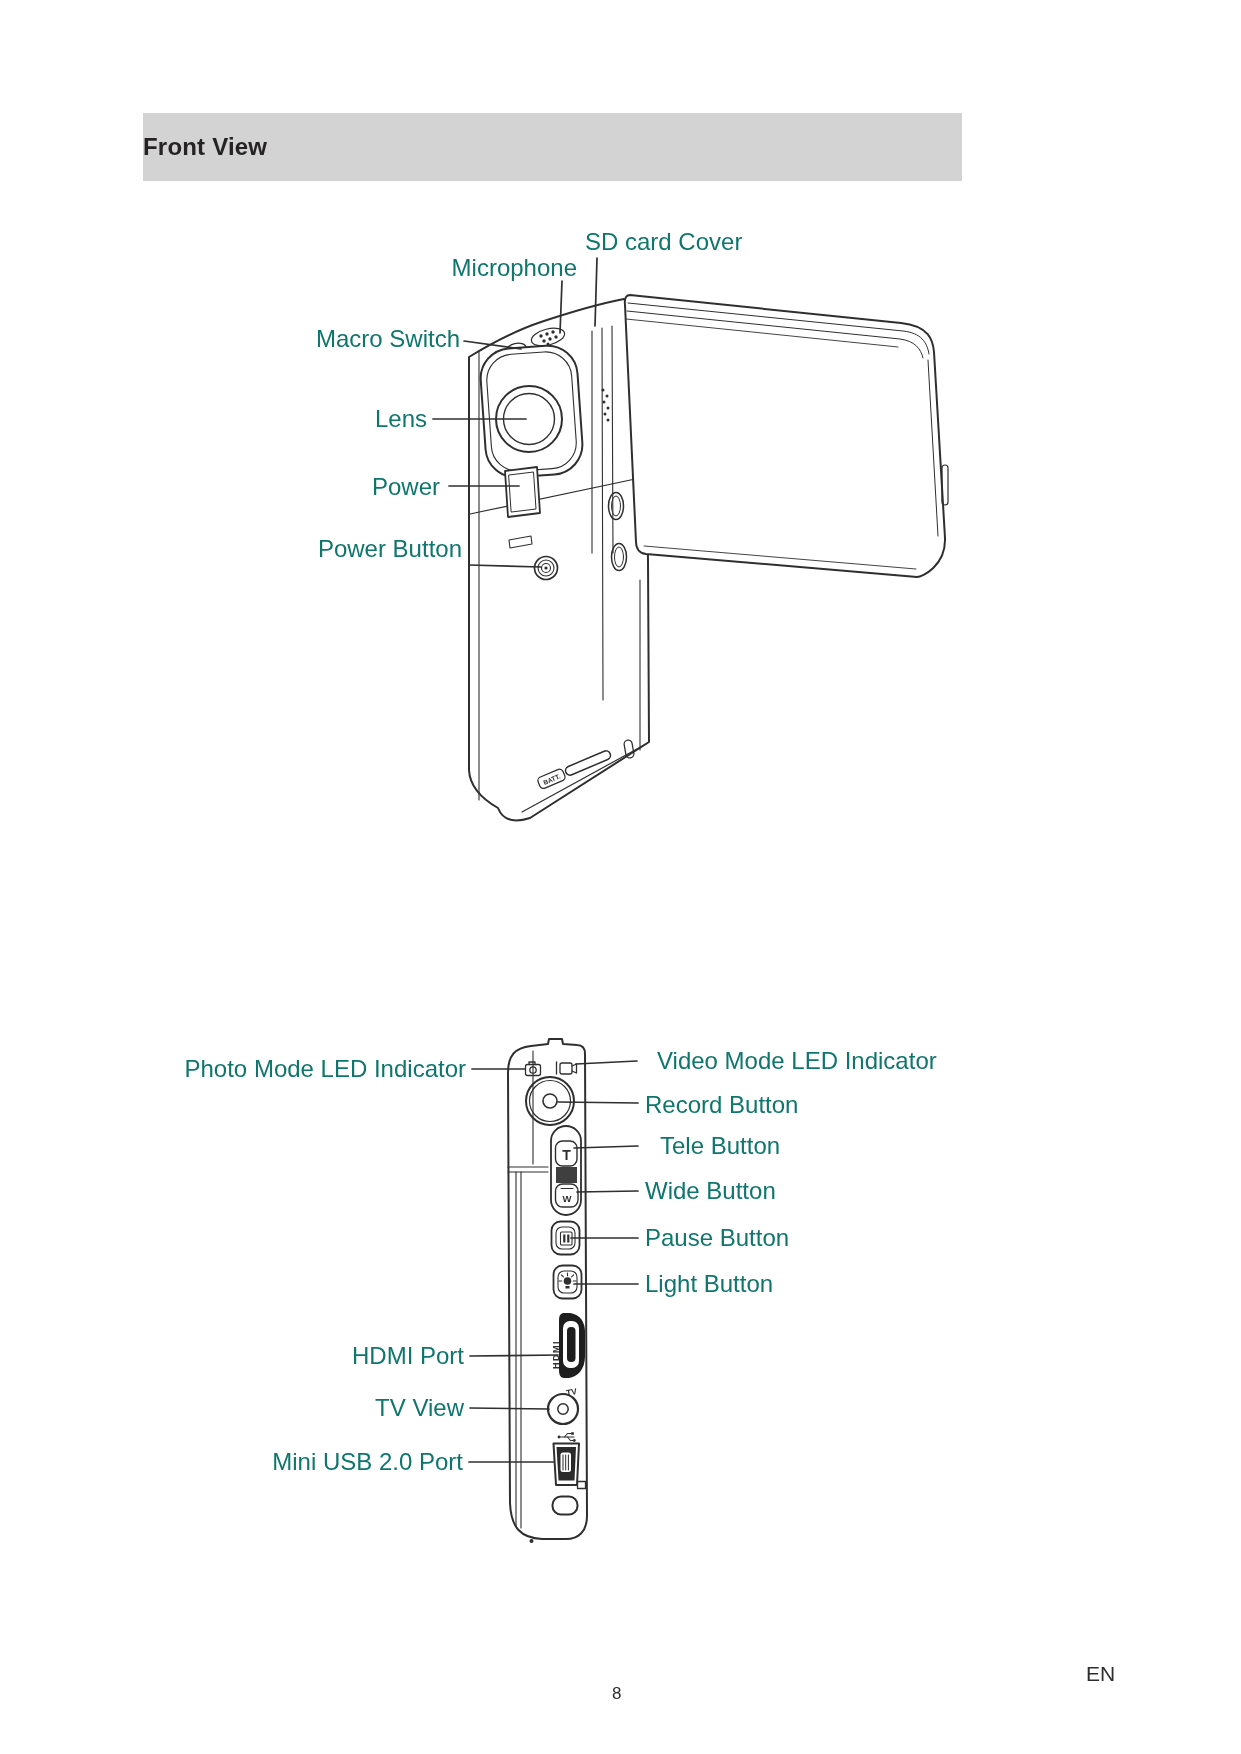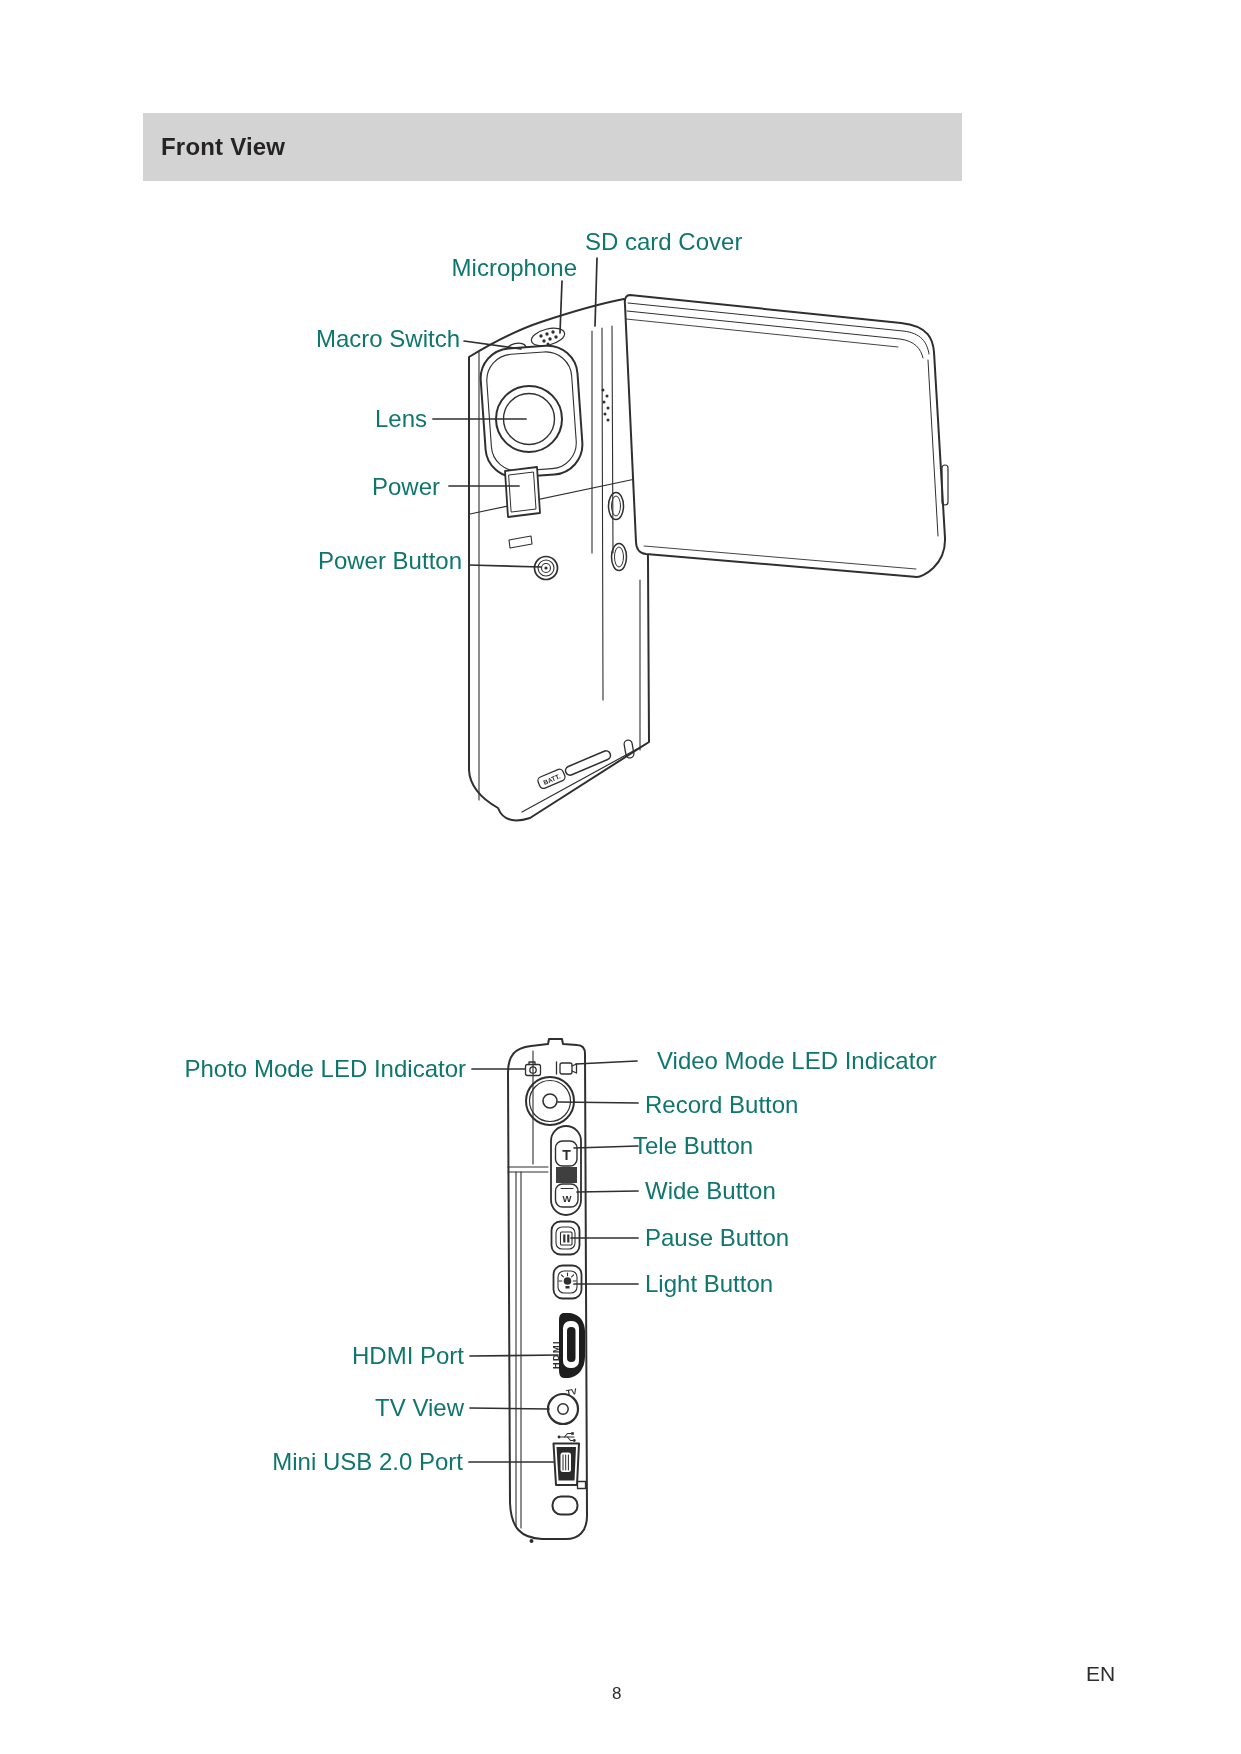--- a/index.html
+++ b/index.html
@@ -2,21 +2,21 @@
 <html><head>
 <meta charset="utf-8">
 <style>
   html,body{margin:0;padding:0;background:#ffffff;}
   .page{
     position:relative;width:1241px;height:1754px;background:#ffffff;overflow:hidden;
     font-family:"Liberation Sans","DejaVu Sans",sans-serif;color:#2f2c2d;
   }
   .banner{
     position:absolute;left:143px;width:819px;height:68px;background:#d3d3d3;
-    display:flex;align-items:center;padding-left:18px;box-sizing:border-box;
+    display:flex;align-items:center;box-sizing:border-box;
   }
   .banner-title{font-size:24px;font-weight:bold;color:#262324;letter-spacing:0.2px;}
   .lbl{
     position:absolute;font-size:24px;line-height:22px;color:#0f766e;white-space:nowrap;
   }
   .lbl.right-aligned{text-align:center;}
   svg.art{position:absolute;left:0;top:0;}
   .footer-num{position:absolute;font-size:17px;color:#2f2c2d;}
   .footer-lang{position:absolute;font-size:21px;color:#2f2c2d;}
 </style>
@@ -249,26 +249,26 @@
         </g>
       </g>
     </g>
   </svg>
 
   <div class="lbl" style="left:585px;top:231px;">SD card Cover</div>
   <div class="lbl right-aligned" style="right:664px;top:257px;">Microphone</div>
   <div class="lbl right-aligned" style="right:781px;top:328px;">Macro Switch</div>
   <div class="lbl right-aligned" style="right:814px;top:408px;">Lens</div>
   <div class="lbl right-aligned" style="right:801px;top:476px;">Power</div>
-  <div class="lbl right-aligned" style="right:779px;top:550px;">Power Button</div>
+  <div class="lbl right-aligned" style="right:779px;top:538px;">Power Button</div>
 
   <div class="lbl right-aligned" style="right:775px;top:1058px;">Photo Mode LED Indicator</div>
   <div class="lbl" style="left:657px;top:1050px;">Video Mode LED Indicator</div>
   <div class="lbl" style="left:645px;top:1094px;">Record Button</div>
-  <div class="lbl" style="left:633px;top:1135px;">Tele Button</div>
+  <div class="lbl" style="left:660px;top:1135px;">Tele Button</div>
   <div class="lbl" style="left:645px;top:1180px;">Wide Button</div>
   <div class="lbl" style="left:645px;top:1227px;">Pause Button</div>
   <div class="lbl" style="left:645px;top:1273px;">Light Button</div>
   <div class="lbl right-aligned" style="right:777px;top:1345px;">HDMI Port</div>
   <div class="lbl right-aligned" style="right:777px;top:1397px;">TV View</div>
   <div class="lbl right-aligned" style="right:778px;top:1451px;">Mini USB 2.0 Port</div>
 
   <div class="footer-num" style="left:612px;top:1684px;">8</div>
   <div class="footer-lang" style="left:1086px;top:1662px;">EN</div>
 </div>

